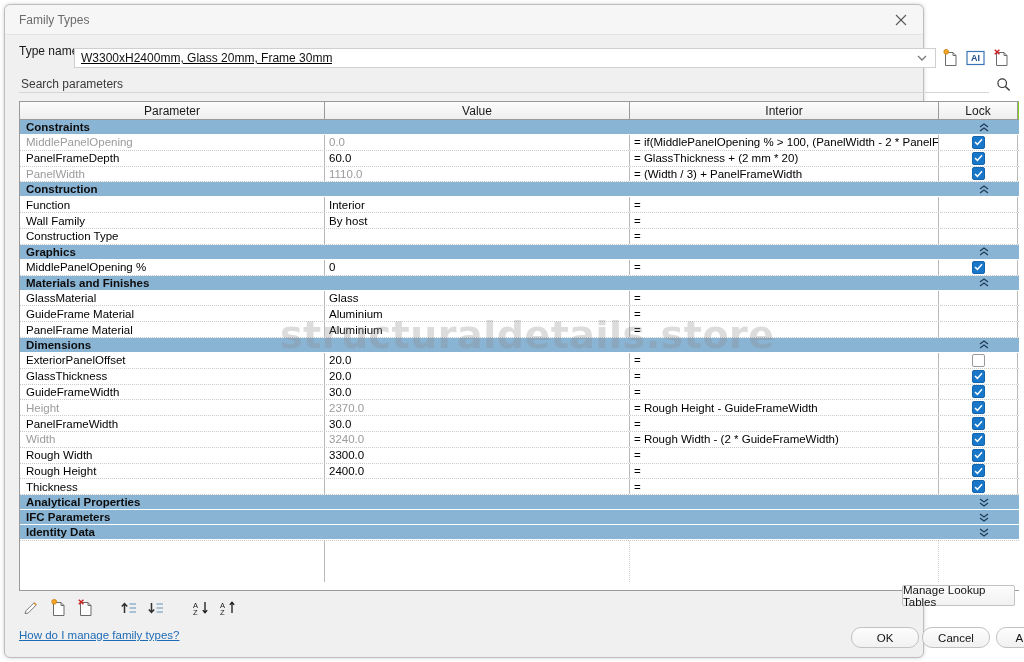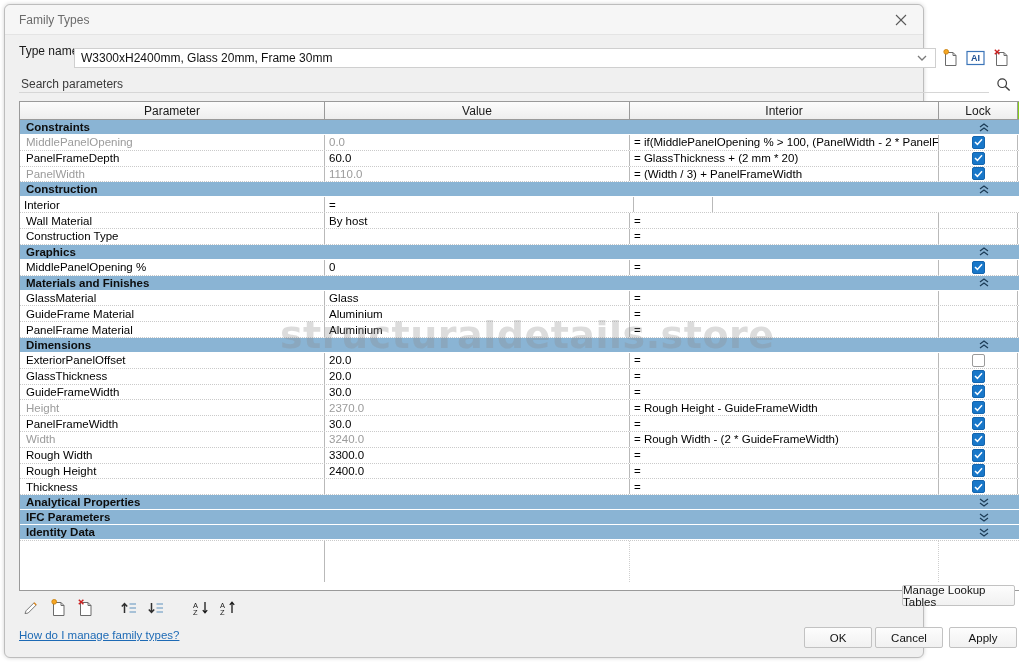--- a/index.html
+++ b/index.html
@@ -57,21 +57,21 @@
   #typename-label {
     position: absolute; left: 14px; top: 8px;
     font-size: 12px; color: #1a1a1a;
   }
   #typename-combo {
     position: absolute;
     left: 69px; top: 12px;
     width: 862px; height: 20px;
     background: #ffffff;
     border: 1px solid #cfcfcf;
-    display: flex; align-items: center;
+    display: flex; align-items: center; text-decoration: underline;
   }
   #typename-value {
     padding-left: 6px;
     font-size: 12px;
     color: #111;
     white-space: nowrap;
     overflow: hidden;
   }
   #typename-arrow {
     position: absolute;
@@ -259,25 +259,26 @@
     text-decoration: underline;
     cursor: pointer;
   }
 
   .dlg-btn {
     position: absolute;
     top: 622px;
     width: 68px; height: 21px;
     background: linear-gradient(#fdfdfd,#f1f1f1);
     border: 1px solid #c2c2c2;
-    border-radius: 2px;
+    border-radius: 10px;
     font-size: 11.5px;
     display: flex; align-items: center; justify-content: center;
     cursor: pointer;
     color: #111;
+    margin-left: 47px;
   }
   #btn-ok     { left: 799px; }
   #btn-cancel { left: 870px; }
   #btn-apply  { left: 944px; }
 </style>
 </head>
 <body>
 
 <div id="dialog">
 
@@ -395,26 +396,27 @@
         <div class="grp-row">
           <div class="grp-label">Construction</div>
           <div class="grp-chev">
             <svg width="10" height="9" viewBox="0 0 10 9">
               <polyline points="1,4 5,1 9,4" fill="none" stroke="#1c3c57" stroke-width="1.2"></polyline>
               <polyline points="1,8 5,5 9,8" fill="none" stroke="#1c3c57" stroke-width="1.2"></polyline>
             </svg>
           </div>
         </div>
         <div class="p-row">
+          <div class="p-cell p-name">Function</div>
           <div class="p-cell p-val">Interior</div>
           <div class="p-cell p-form">=</div>
           <div class="p-cell p-lock"></div>
         </div>
         <div class="p-row">
-          <div class="p-cell p-name">Wall Material</div>
+          <div class="p-cell p-name">Wall Family</div>
           <div class="p-cell p-val">By host</div>
           <div class="p-cell p-form">=</div>
           <div class="p-cell p-lock"></div>
         </div>
         <div class="p-row">
           <div class="p-cell p-name">Construction Type</div>
           <div class="p-cell p-val"></div>
           <div class="p-cell p-form">=</div>
           <div class="p-cell p-lock"></div>
         </div>

